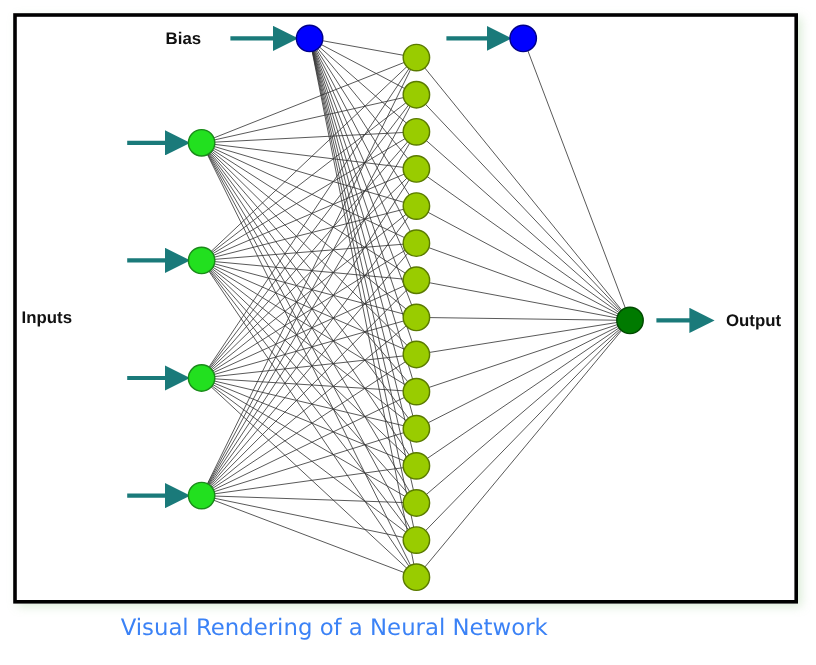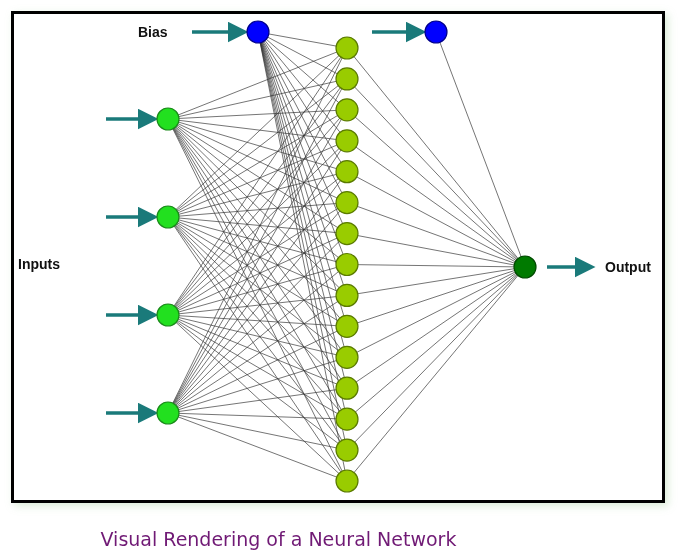--- a/index.html
+++ b/index.html
@@ -5,22 +5,22 @@
     html, body { margin: 0; padding: 0; background: #ffffff; }
     body { width: 680px; height: 554px; position: relative; overflow: hidden; font-family: "Liberation Sans", sans-serif; }
     #frame {
       position: absolute; left: 11px; top: 11px; width: 648px; height: 486px;
       border: 3px solid #000; background: #fff;
       box-shadow: 3px 3px 8px rgba(150, 200, 140, 0.35);
     }
     #net { position: absolute; left: 0; top: 0; width: 680px; height: 554px; }
     .lbl { font-family: "Liberation Sans", sans-serif; font-weight: bold; font-size: 14px; fill: #111; }
     #caption {
-      position: absolute; left: 0; width: 557px; top: 528px; text-align: center;
-      font-family: "DejaVu Sans", sans-serif; font-size: 19px; color: #701a75;
+      position: absolute; left: 0; width: 557px; top: 512px; text-align: center;
+      font-family: "DejaVu Sans", sans-serif; font-size: 19px; color: #3b82f6;
     }
   </style>
 </head>
 <body>
 
 <div id="frame"></div>
 
 <svg id="net" xmlns="http://www.w3.org/2000/svg" viewBox="0 0 680 554">
   <defs>
     <marker id="ah" markerWidth="6" markerHeight="6" refX="3" refY="3" orient="auto" markerUnits="strokeWidth">

